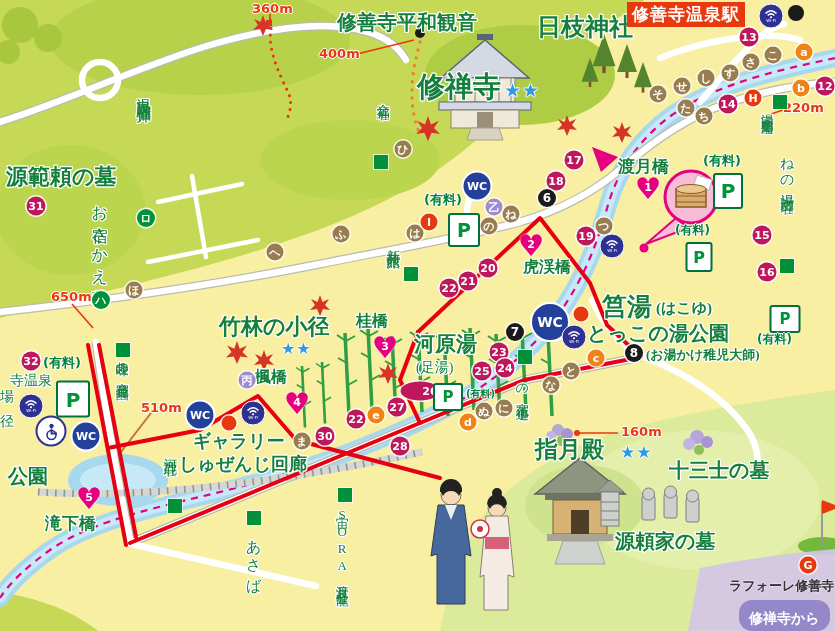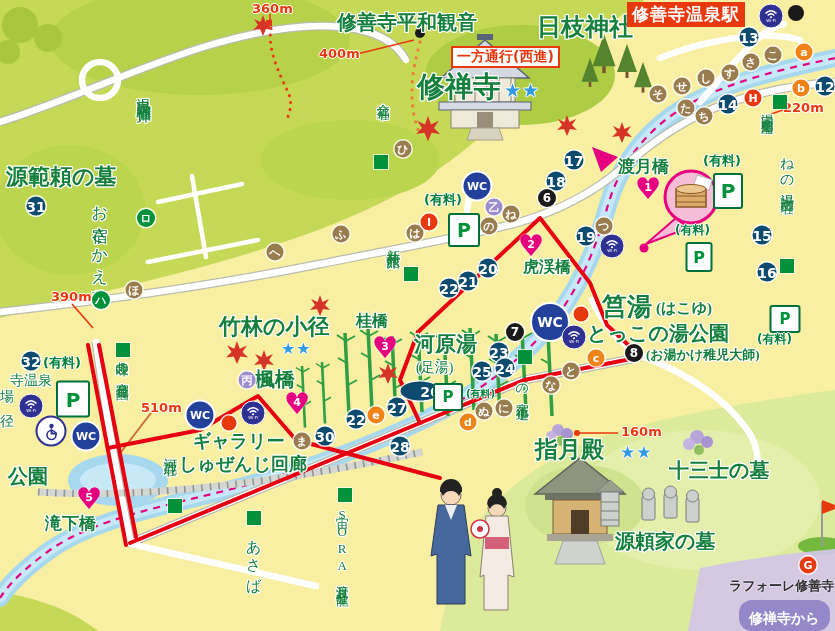--- a/index.html
+++ b/index.html
@@ -9,21 +9,21 @@
   .lbl{position:absolute;white-space:nowrap;color:#15803d;line-height:1.05;z-index:5;
        text-shadow:1px 0 0 #fff,-1px 0 0 #fff,0 1px 0 #fff,0 -1px 0 #fff,1px 1px 0 #fff,-1px -1px 0 #fff,1px -1px 0 #fff,-1px 1px 0 #fff;font-family:Liberation Serif, serif;}
   .lbl.b{font-weight:bold;}
   .lbl.v{writing-mode:vertical-rl;text-orientation:upright;letter-spacing:2px;}
   .dist{position:absolute;color:#e8380d;font-weight:bold;font-size:13px;z-index:6;white-space:nowrap;
        text-shadow:1px 0 0 #fff,-1px 0 0 #fff,0 1px 0 #fff,0 -1px 0 #fff;}
   .stars{position:absolute;color:#2f9ae0;font-weight:bold;z-index:5;letter-spacing:1px;
        text-shadow:1px 0 0 #fff,-1px 0 0 #fff,0 1px 0 #fff,0 -1px 0 #fff;}
   .cir{position:absolute;transform:translate(-50%,-50%);border-radius:50%;color:#fff;font-weight:bold;
        display:flex;align-items:center;justify-content:center;z-index:7;box-shadow:0 0 0 1.5px rgba(255,255,255,.85);}
-  .c-blue{width:19px;height:19px;background:#0c4a6e;font-size:14px;}
+  .c-blue{width:19px;height:19px;background:#be185d;font-size:11px;}
   .c-black{width:18px;height:18px;background:#1a1a1a;font-size:12px;}
   .c-brown{width:17px;height:17px;background:#9a7d4f;font-size:11px;}
   .c-orange{width:17px;height:17px;background:#f08318;font-size:11px;}
   .c-redl{width:17px;height:17px;background:#e8380d;font-size:11px;}
   .c-purple{width:17px;height:17px;background:#9d8ccd;font-size:11px;}
   .c-green{width:18px;height:18px;background:#00913a;font-size:11px;}
   .dot-red{background:#e8380d;width:15px;height:15px;}
   .heart{position:absolute;transform:translate(-50%,-50%);width:30px;height:30px;z-index:8;}
   .hg{position:absolute;left:0;right:0;top:0;color:#e4007f;font-size:30px;line-height:30px;text-align:center;
       text-shadow:0 0 2px #fff;}
@@ -263,21 +263,20 @@
   <g stroke="#e60012" stroke-width="4" fill="none" stroke-linejoin="round" stroke-linecap="round">
     <path d="M88,345 L126,545"></path>
     <path d="M99,345 L136,537"></path>
     <path d="M108,448 L200,430 L258,396 L296,440 L440,478"></path>
     <path d="M130,543 L420,423 L524,380 L641,357"></path>
     <path d="M641,357 L607,325 L590,283 L540,218 L418,332 L400,380 L420,423"></path>
   </g>
 </svg>
 
 <div class="station-box">修善寺温泉駅</div>
-<div class="oneway-box">一方通行(西進)</div>
 <div class="laforet">ラフォーレ修善寺と</div>
 <div class="pill">修禅寺から</div>
 
 <div class="lbl b" style="left: 337px; top: 12px; font-size: 20px;">修善寺平和観音</div>
     <div class="lbl b" style="left: 537px; top: 15px; font-size: 24px;">日枝神社</div>
     <div class="lbl b" style="left: 417px; top: 72px; font-size: 28px;">修禅寺</div>
     <div class="lbl v" style="left: 376px; top: 93px; font-size: 13px;">金福荘</div>
     <div class="lbl v" style="left: 135px; top: 86px; font-size: 15px;">温泉民宿福井</div>
     <div class="lbl b" style="left: 6px; top: 165px; font-size: 22px;">源範頼の墓</div>
     <div class="lbl v" style="left: 91px; top: 194px; font-size: 16px;">お宿さかえ荘</div>
@@ -285,41 +284,41 @@
     <div class="lbl v" style="left: 760px; top: 104px; font-size: 13px;">湯回廊菊屋</div>
     <div class="lbl v" style="left: 779px; top: 147px; font-size: 14px;">ねの湯対山荘</div>
     <div class="lbl b" style="left: 523px; top: 259px; font-size: 16px;">虎渓橋</div>
     <div class="lbl b" style="left: 602px; top: 294px; font-size: 25px;">筥湯</div>
     <div class="lbl b" style="left: 656px; top: 301px; font-size: 15px;">(はこゆ)</div>
     <div class="lbl b" style="left: 587px; top: 323px; font-size: 20px;">とっこの湯公園</div>
     <div class="lbl b" style="left: 646px; top: 348px; font-size: 13px;">(お湯かけ稚児大師)</div>
     <div class="lbl b" style="left: 414px; top: 333px; font-size: 21px;">河原湯</div>
     <div class="lbl" style="left: 416px; top: 361px; font-size: 14px;">(足湯)</div>
     <div class="lbl b" style="left: 219px; top: 315px; font-size: 22px;">竹林の小径</div>
-    <div class="lbl b" style="left: 255px; top: 369px; font-size: 20px;">楓橋</div>
+    <div class="lbl b" style="left: 255px; top: 369px; font-size: 16px;">楓橋</div>
     <div class="lbl b" style="left: 356px; top: 313px; font-size: 16px;">桂橋</div>
     <div class="lbl v" style="left: 385px; top: 238px; font-size: 14px;">新井旅館</div>
     <div class="lbl b" style="left: 193px; top: 432px; font-size: 18px;">ギャラリー</div>
     <div class="lbl b" style="left: 179px; top: 455px; font-size: 18px;">しゅぜんじ回廊</div>
     <div class="lbl v" style="left: 115px; top: 351px; font-size: 13px;">趣味の宿花月園</div>
     <div class="lbl v" style="left: 162px; top: 447px; font-size: 14px;">河鹿荘</div>
     <div class="lbl v" style="left: 245px; top: 529px; font-size: 15px;">あさば</div>
     <div class="lbl v" style="left: 335px; top: 505px; font-size: 13px;">宙SORA渡月荘金龍</div>
     <div class="lbl v" style="left: 515px; top: 375px; font-size: 13px;">の宿花小道</div>
     <div class="lbl b" style="left: 8px; top: 466px; font-size: 20px;">公園</div>
     <div class="lbl b" style="left: 45px; top: 515px; font-size: 17px;">滝下橋</div>
     <div class="lbl" style="left: 10px; top: 374px; font-size: 14px;">寺温泉</div>
     <div class="lbl" style="left: 0px; top: 390px; font-size: 14px;">場</div>
     <div class="lbl" style="left: 0px; top: 415px; font-size: 14px;">径</div>
     <div class="lbl b" style="left: 535px; top: 438px; font-size: 23px;">指月殿</div>
     <div class="lbl b" style="left: 669px; top: 460px; font-size: 20px;">十三士の墓</div>
     <div class="lbl b" style="left: 615px; top: 531px; font-size: 20px;">源頼家の墓</div>
     <div class="dist" style="left: 252px; top: 1px;">360m</div>
     <div class="dist" style="left: 319px; top: 46px;">400m</div>
-    <div class="dist" style="left: 51px; top: 289px;">390m</div>
+    <div class="dist" style="left: 51px; top: 289px;">650m</div>
     <div class="dist" style="left: 141px; top: 400px;">510m</div>
     <div class="dist" style="left: 783px; top: 100px;">220m</div>
     <div class="dist" style="left: 621px; top: 424px;">160m</div>
     <div class="stars" style="left: 504px; top: 79px; font-size: 19px;">★★</div>
     <div class="stars" style="left: 281px; top: 339px; font-size: 16px;">★★</div>
     <div class="stars" style="left: 620px; top: 442px; font-size: 17px;">★★</div>
     <div class="cir c-blue" style="left: 825px; top: 86px;">12</div>
     <div class="cir c-blue" style="left: 749px; top: 37px;">13</div>
     <div class="cir c-blue" style="left: 728px; top: 104px;">14</div>
     <div class="cir c-blue" style="left: 762px; top: 235px;">15</div>

